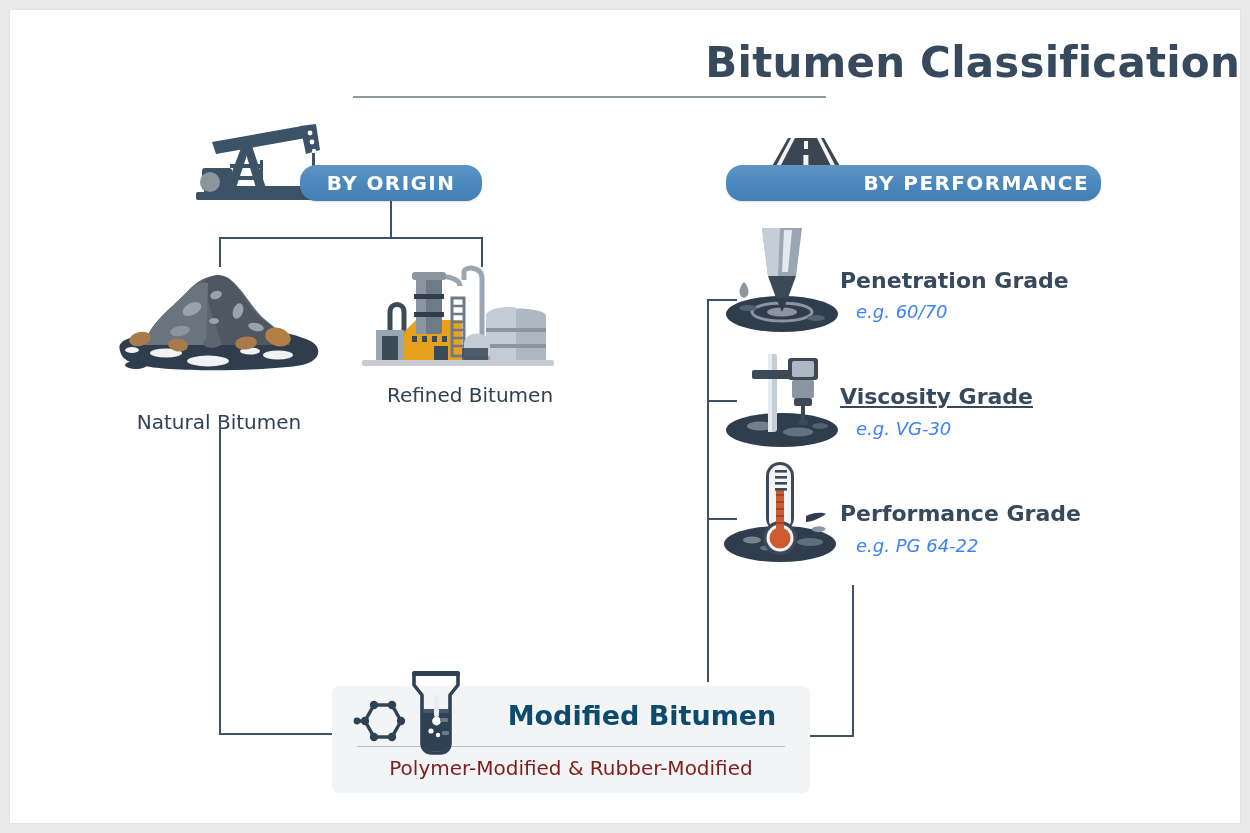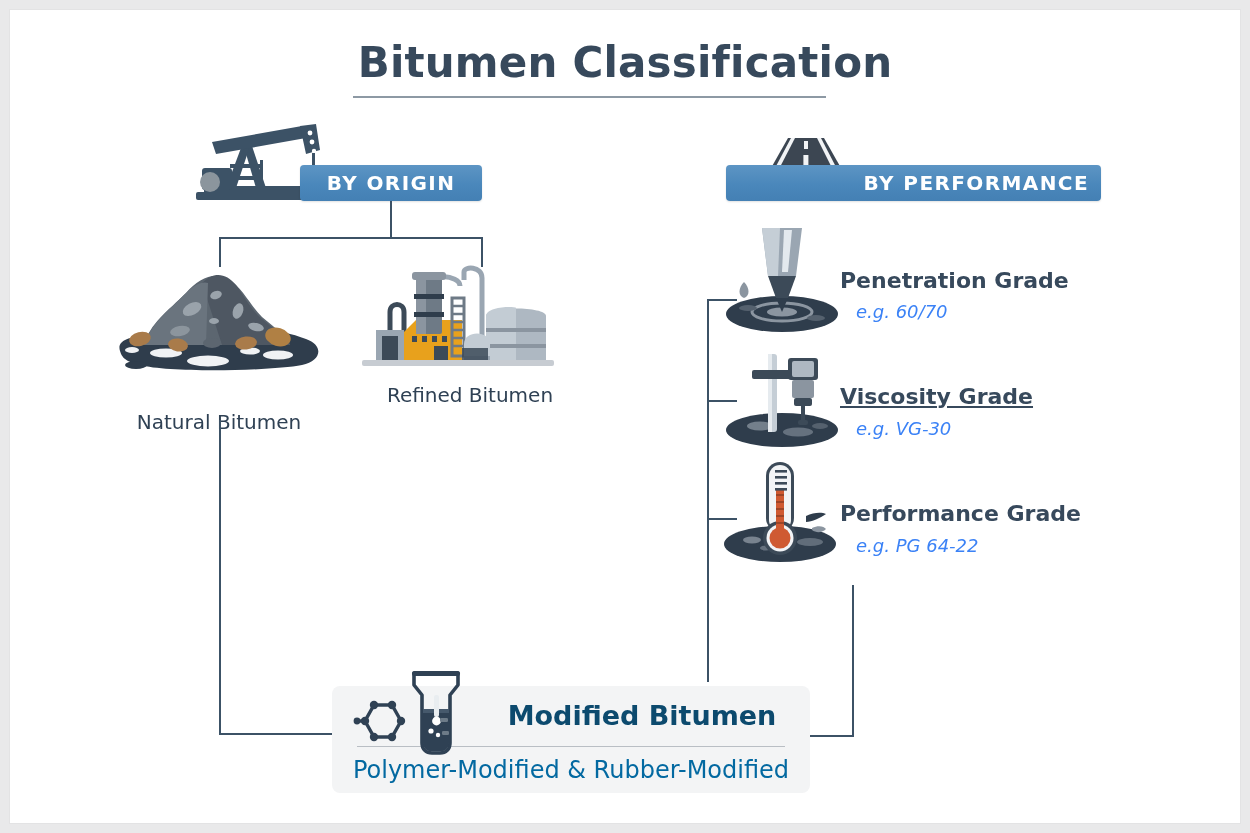--- a/index.html
+++ b/index.html
@@ -20,35 +20,35 @@
     width: 1230px;
     height: 813px;
     background: #ffffff;
     box-shadow: 0 0 0 1px #e3e3e4;
   }
   .abs { position: absolute; }
 
   
   #title {
     left: 0; top: 28px; width: 1230px;
-    text-align: center;
+    text-align: right;
     font-size: 42px;
     font-weight: bold;
     color: #37495c;
     letter-spacing: 0.2px;
   }
   #title-rule {
     left: 343px; top: 86px; width: 473px; height: 2px;
     background: #8d99a4;
   }
 
   
   .badge {
     height: 36px;
-    border-radius: 4px;
+    border-radius: 16px;
     background: linear-gradient(180deg, #5d95c4 0%, #4a87bb 55%, #4480b4 100%);
     color: #ffffff;
     font-size: 20px;
     font-weight: bold;
     letter-spacing: 1.4px;
     display: flex;
     align-items: center;
     box-shadow: 0 1px 2px rgba(0,0,0,0.12);
   }
   #badge-origin {
@@ -102,21 +102,21 @@
   }
   #mod-divider {
     position: absolute;
     left: 25px; top: 60px; width: 428px; height: 1px;
     background: #b9bec4;
   }
   #mod-sub {
     position: absolute;
     left: 0; top: 70px; width: 478px;
     text-align: center;
-    font-size: 24px; color: #0369a1;
+    font-size: 20px; color: #7f1d1d;
   }
   svg { display: block; overflow: visible; }
 </style>
 </head>
 <body>
 
 <div id="canvas">
 
   <div class="abs" id="title">Bitumen Classification</div>
   <div class="abs" id="title-rule"></div>

